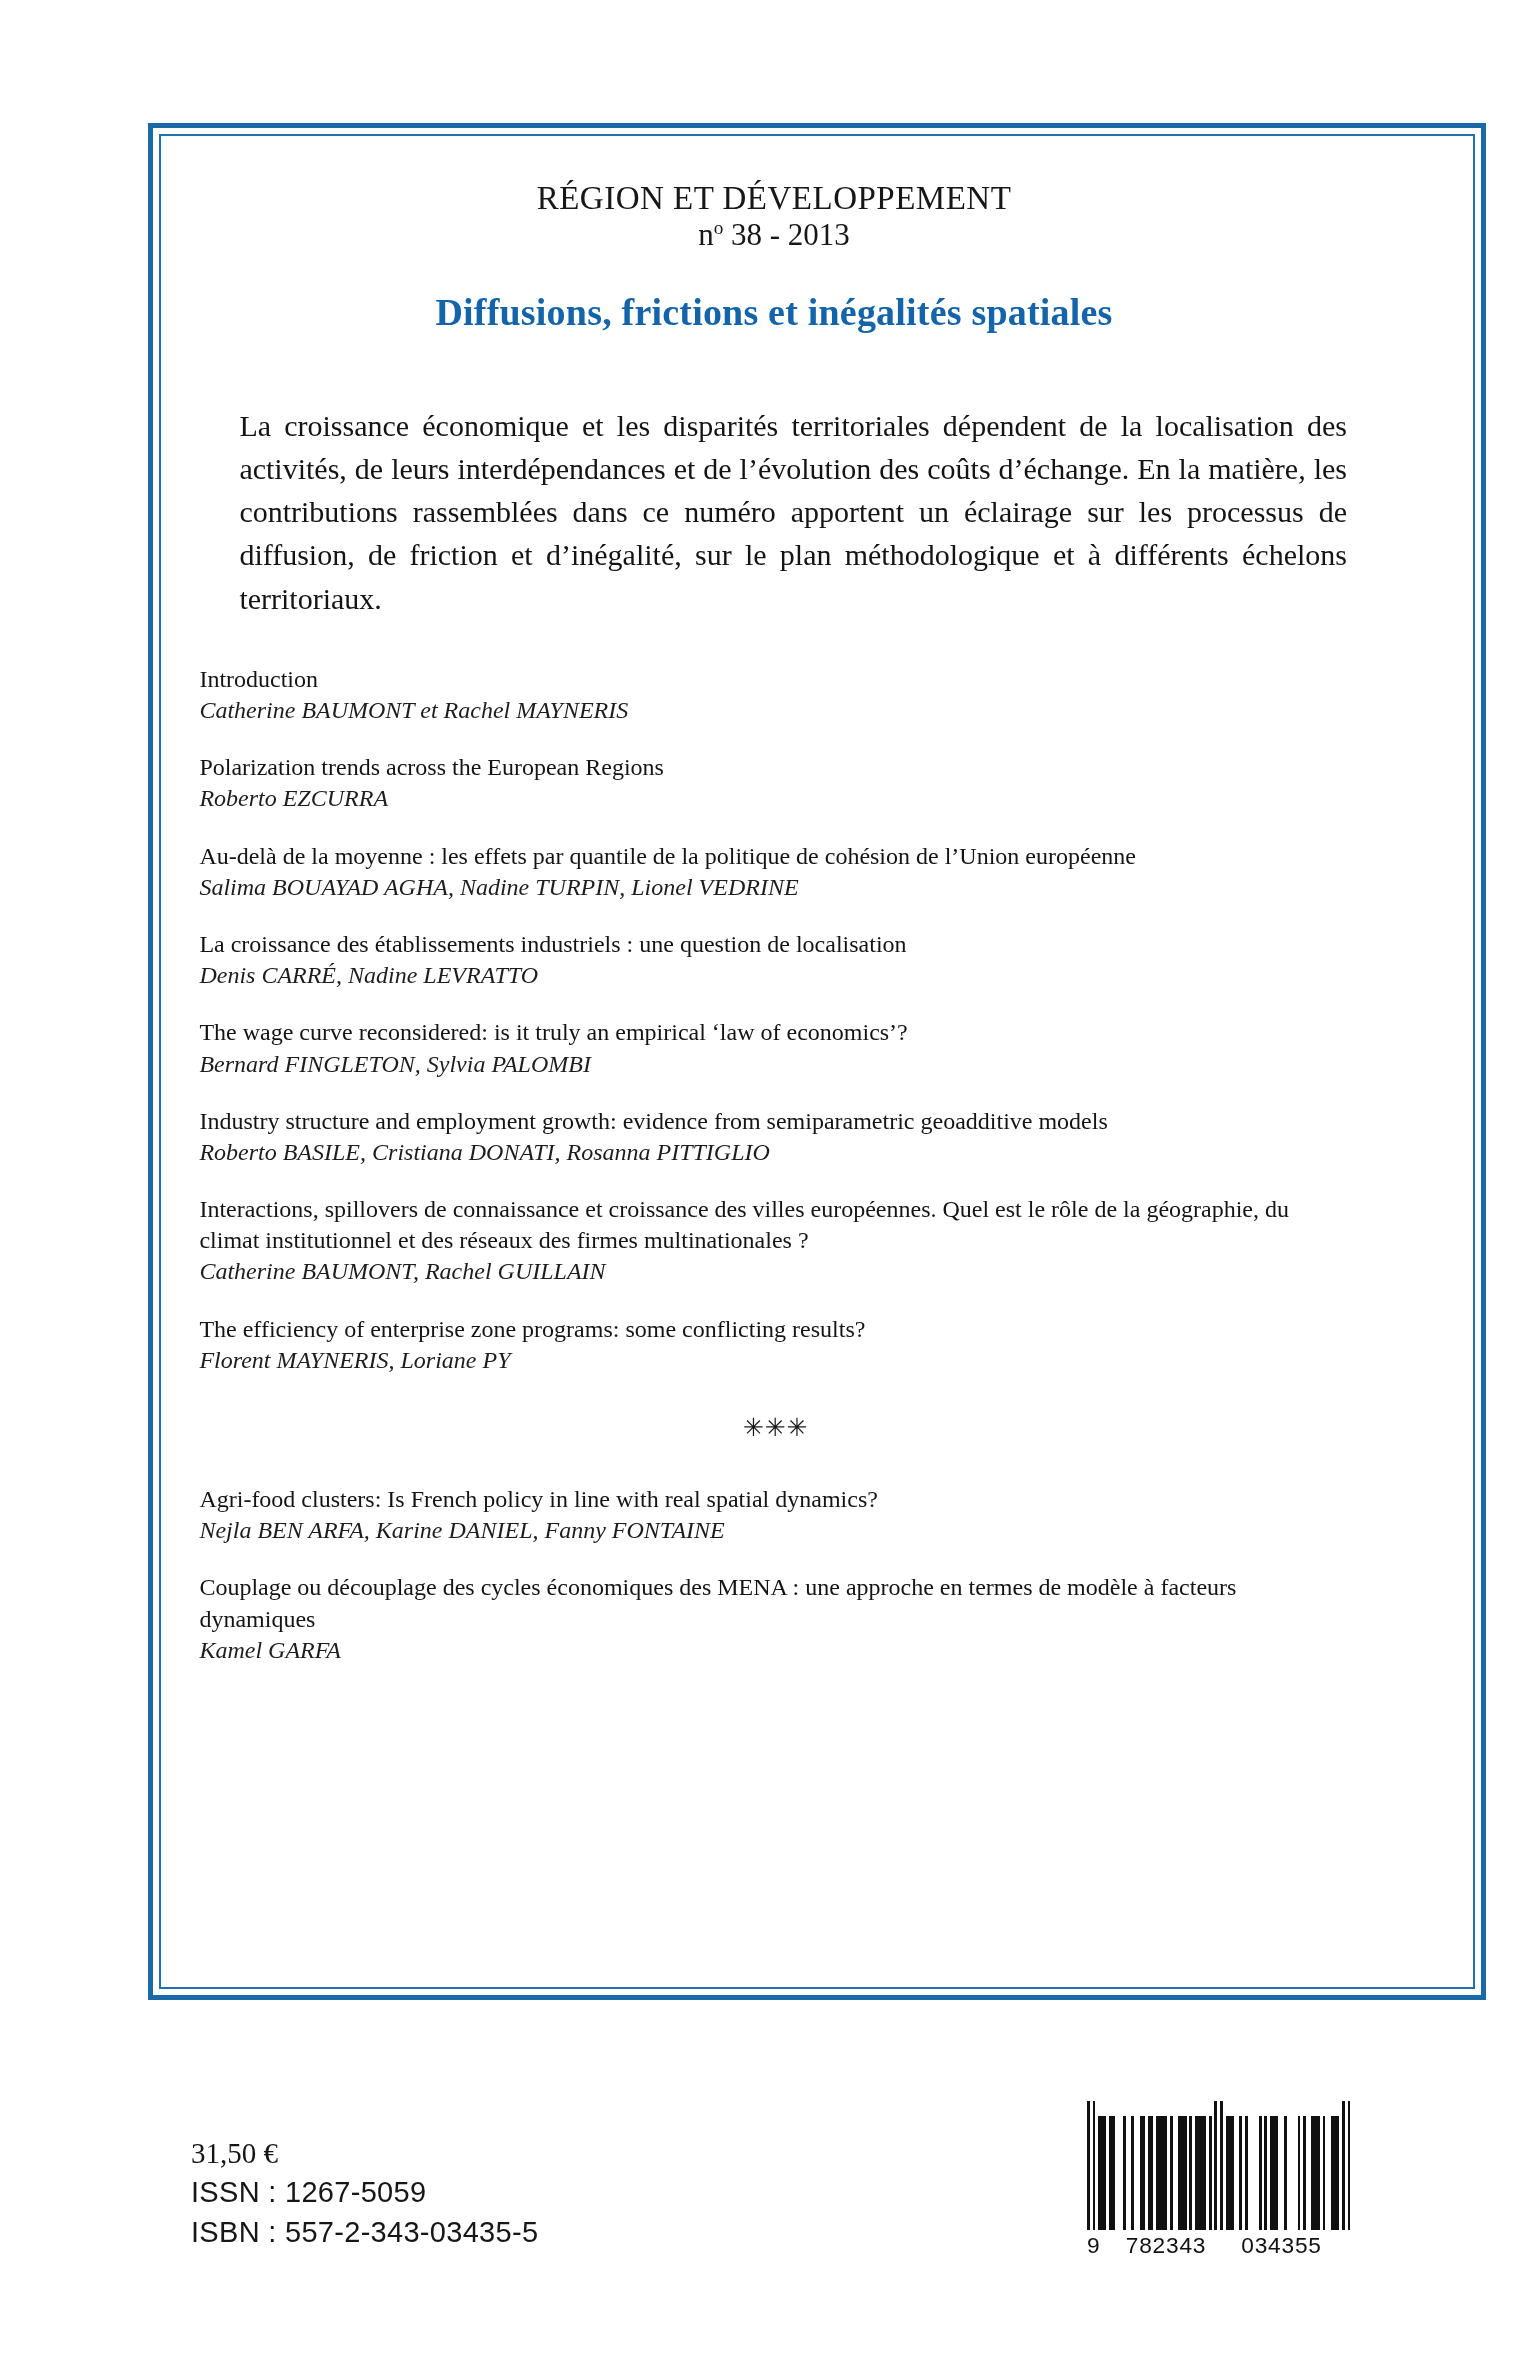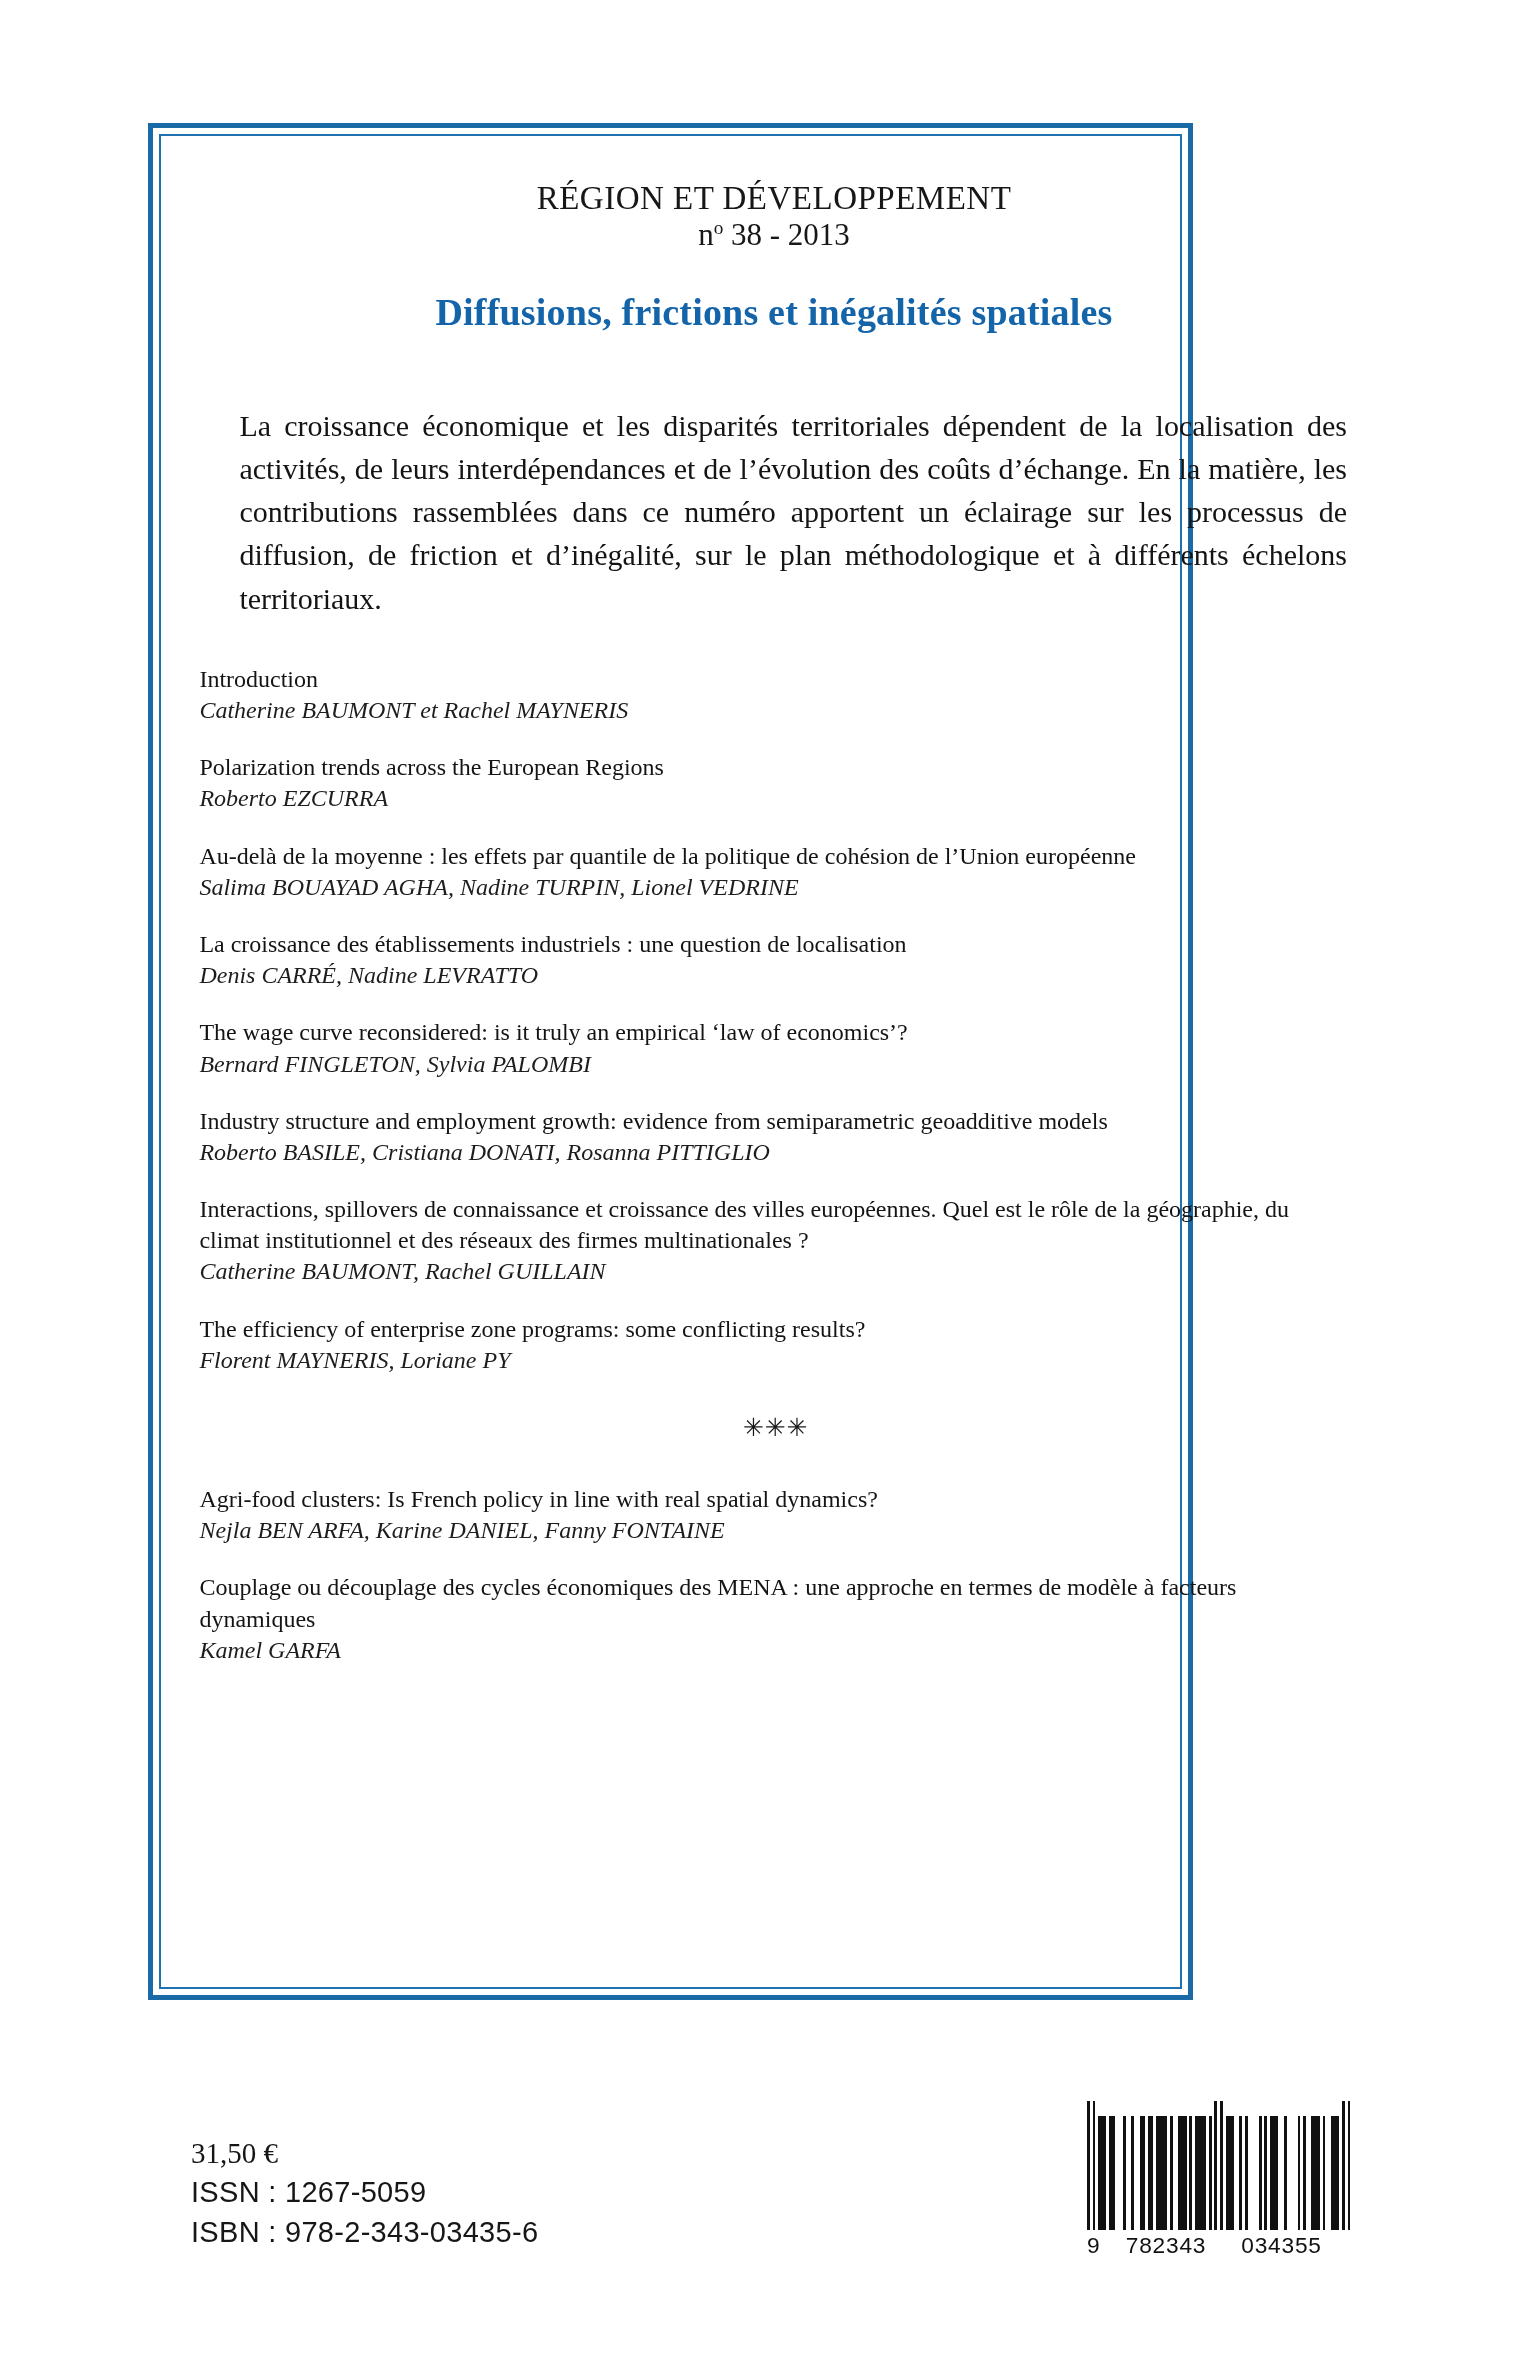--- a/index.html
+++ b/index.html
@@ -14,21 +14,21 @@
     font-family: "Liberation Serif", "DejaVu Serif", serif;
     color: #1a1a1a;
     overflow: hidden;
   }
 
   
   #cover-frame {
     position: absolute;
     left: 148px;
     top: 123px;
-    width: 1045px;
+    width: 1338px;
     height: 1877px;
     box-sizing: border-box;
     border: 5.9px solid #1a6aa8;
     background: #ffffff;
   }
   #cover-frame-inner {
     position: absolute;
     left: 5.9px;
     top: 5.9px;
     right: 5.9px;
@@ -253,21 +253,21 @@
 
     </div>
   </div>
 </div>
 
 <div id="footer">
 
   <div id="footer-ids">
     <div class="price-line">31,50 €</div>
     <div class="id-line">ISSN : 1267-5059</div>
-    <div class="id-line">ISBN : 978-2-343-03435-6</div>
+    <div class="id-line">ISBN : 557-2-343-03435-5</div>
   </div>
 
   <div id="barcode-block">
     <div id="barcode-bars">
         <div class="bar guard" style="width: 2.8px;"></div>
         <div class="gap" style="width: 2.8px;"></div>
         <div class="bar guard" style="width: 2.8px;"></div>
         <div class="gap" style="width: 2.8px;"></div>
         <div class="bar" style="width: 8.3px;"></div>
         <div class="gap" style="width: 2.8px;"></div>

